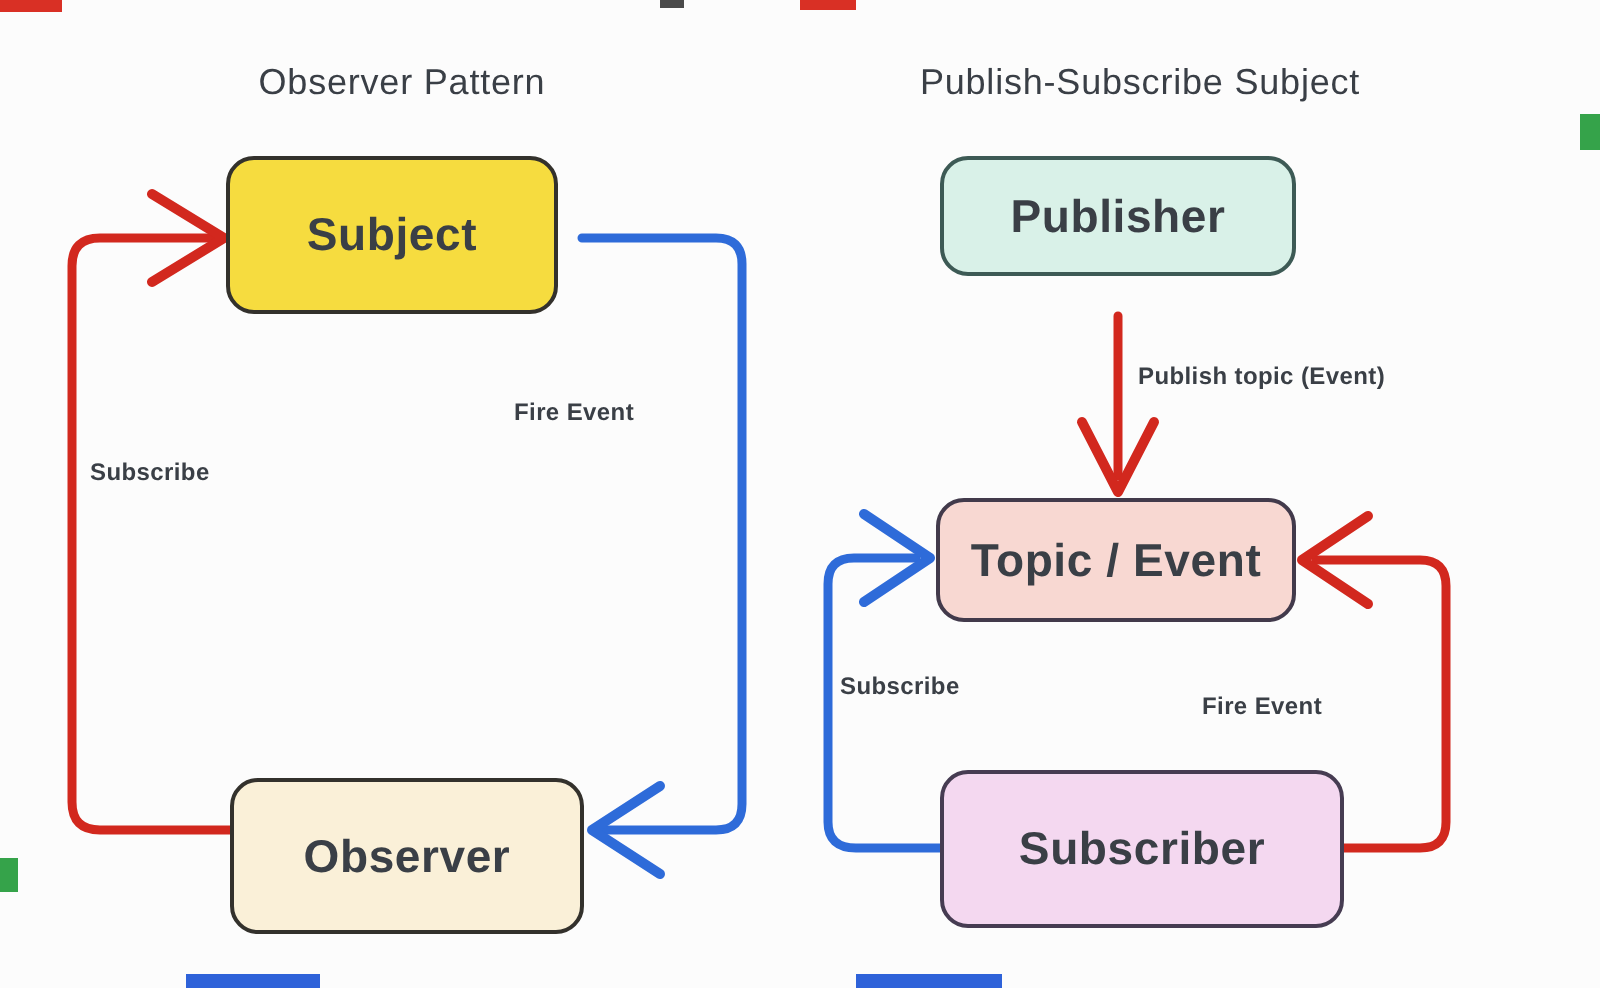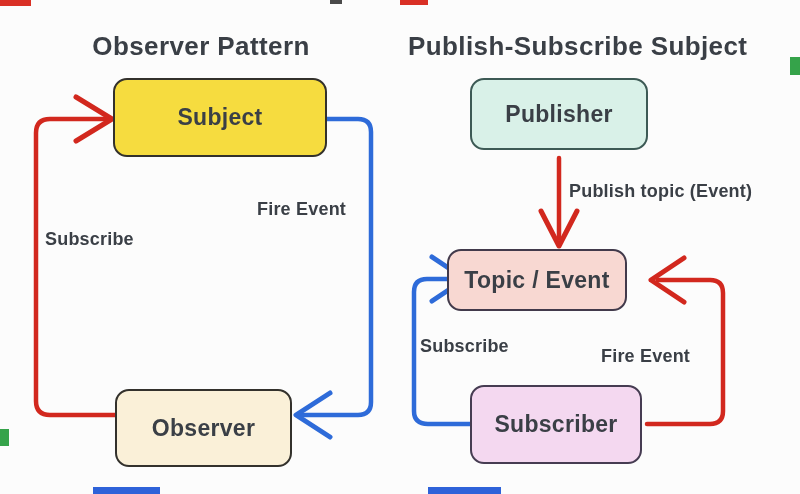--- a/index.html
+++ b/index.html
@@ -5,41 +5,41 @@
   html, body { margin:0; padding:0; }
   .stage {
     position:relative; width:800px; height:494px;
     background:var(--background,#fcfcfc);
     font-family:"Liberation Sans", sans-serif;
     overflow:hidden;
   }
   .arrows { position:absolute; left:0; top:0; width:800px; height:494px; pointer-events:none; }
 
   .title {
-    position:absolute; font-size:26px; font-weight:bold;
+    position:absolute; font-size:18px; font-weight:normal;
     color:var(--ink,#3a3f46); text-align:center; letter-spacing:.4px; white-space:nowrap;
   }
   .title.obs { left:58px;  top:31px; width:286px; }
   .title.ps  { left:408px; top:31px; width:324px; }
 
   .node {
     position:absolute; box-sizing:border-box;
     border:2.5px solid var(--ink,#333); border-radius:14px;
     display:flex; align-items:center; justify-content:center;
     font-size:23px; font-weight:bold; color:var(--ink,#3a3f46);
     letter-spacing:.3px;
   }
-  .node.subject    { left:113px; top:78px;  width:214px; height:79px; background:var(--subject_fill);    border-color:var(--subject_border); }
+  .node.subject    { left:113px; top:78px;  width:166px; height:79px; background:var(--subject_fill);    border-color:var(--subject_border); }
   .node.observer   { left:115px; top:377px; width:177px; height:78px; background:var(--observer_fill);   border-color:var(--observer_border);margin-top:12px; }
-  .node.publisher  { left:470px; top:78px;  width:178px; height:72px; background:var(--publisher_fill);  border-color:var(--publisher_border); }
-  .node.topic      { left:447px; top:249px; width:180px; height:62px; background:var(--topic_fill);      border-color:var(--topic_border); }
-  .node.subscriber { left:470px; top:385px; width:172px; height:79px; background:var(--subscriber_fill); border-color:var(--subscriber_border); }
+  .node.publisher  { left:470px; top:78px;  width:178px; height:60px; background:var(--publisher_fill);  border-color:var(--publisher_border); }
+  .node.topic      { left:468px; top:249px; width:180px; height:62px; background:var(--topic_fill);      border-color:var(--topic_border); }
+  .node.subscriber { left:470px; top:385px; width:202px; height:79px; background:var(--subscriber_fill); border-color:var(--subscriber_border); }
 
   .elabel {
-    position:absolute; font-size:18px; font-weight:bold;
+    position:absolute; font-size:12px; font-weight:bold;
     color:var(--ink,#3a3f46); white-space:nowrap; letter-spacing:.2px;
   }
   .lbl-subscribe-left  { left:45px;  top:229px; }
   .lbl-fire-left       { left:257px; top:199px; }
   .lbl-publish         { left:569px; top:181px; }
   .lbl-subscribe-right { left:420px; top:336px; }
   .lbl-fire-right      { left:601px; top:346px; }
 
   .mark { position:absolute; }
   .mark.tl-red    { left:0;     top:0;     width:31px; height:6px;  background:var(--edge_red); }

